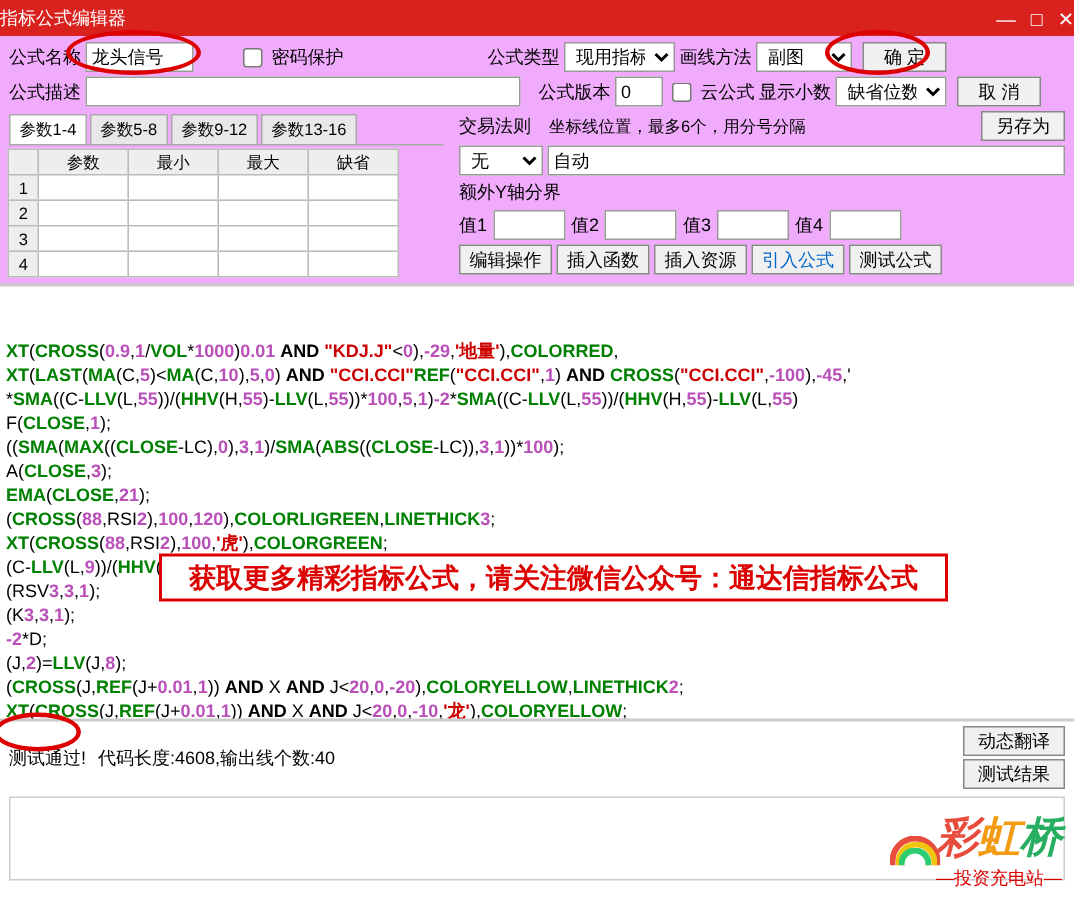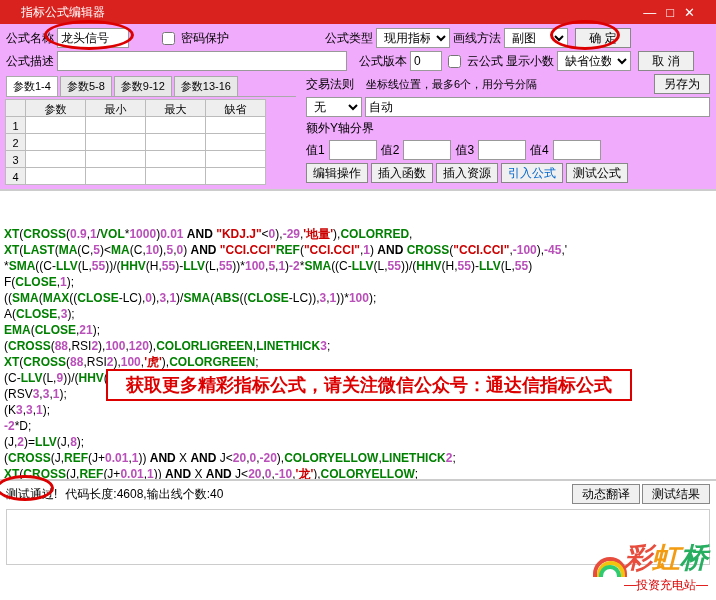--- a/index.html
+++ b/index.html
@@ -1,17 +1,17 @@
 <!DOCTYPE html>
 <html><head>
 <meta charset="utf-8">
 <style>
 *{box-sizing:border-box;margin:0;padding:0;font-family:"Microsoft YaHei","SimSun",sans-serif}
 body{background:#fff;width:716px;height:600px;overflow:hidden;font-size:12px}
-.titlebar{background:#d9211e;color:#fff;height:24px;display:flex;align-items:center;padding:0 21px;justify-content:space-between}
+.titlebar{background:#d9211e;color:#fff;height:24px;display:flex;align-items:center;padding:0 0;justify-content:space-between}
 .titlebar .t{font-size:12px}
 .titlebar .wc{display:flex;gap:10px}
 .titlebar .wc span{cursor:pointer;font-size:13px}
 .panel{background:#f0abfc;border-bottom:1px solid #ccc;padding:4px 6px;font-size:12px}
 .row{display:flex;align-items:center;margin-bottom:3px;gap:3px}
 .lbl{white-space:nowrap}
 input.fld,select.sel{border:1px solid #999;height:20px;padding:0 3px;font-size:12px;background:#fff}
 .btn{border:1px solid #888;background:#f0f0f0;height:20px;padding:0 6px;font-size:12px;cursor:pointer;white-space:nowrap}
 .chk{margin:0 3px}
 .circ{border:3px solid #d00;border-radius:50%;position:absolute;pointer-events:none}
@@ -25,21 +25,21 @@
 .valrow input{width:48px}
 .btnrow{display:flex;gap:3px;margin-top:3px;justify-content:flex-start}
 .code{font-family:"Consolas","Courier New",monospace;font-size:12px;line-height:16px;padding:3px 4px;overflow:hidden;height:290px;border-top:1px solid #ccc;border-bottom:1px solid #ccc;background:#fff;white-space:pre;position:relative}
 .code .l{display:block}
 .kw{color:#000;font-weight:bold}
 .fn{color:#008000;font-weight:bold}
 .num{color:#b94fb9;font-weight:bold}
 .str{color:#c00;font-weight:bold}
 .banner{position:absolute;border:2px solid #d00;background:#fff;color:#d00;font-size:18px;font-weight:bold;padding:6px 18px;left:106px;top:178px}
 .status{display:flex;padding:3px 6px;font-size:12px;align-items:center;gap:8px;border-top:1px solid #ccc}
-.status .right{margin-left:auto;display:flex;flex-direction:row;gap:2px}
+.status .right{margin-left:auto;display:flex;flex-direction:column;gap:2px}
 .status .right .btn{width:68px}
 .lower{height:56px;border:1px solid #ccc;margin:2px 6px}
 .watermark{position:absolute;right:8px;bottom:6px;text-align:right}
 .watermark .rb{font-size:28px;font-weight:bold;font-style:italic}
 .watermark .rb .c1{color:#e74c3c}.watermark .rb .c2{color:#f39c12}.watermark .rb .c3{color:#27ae60}
 .watermark .sub{font-size:12px;color:#d00}
 .arc{display:inline-block;width:34px;height:20px;border:4px solid;border-bottom:none;border-radius:20px 20px 0 0;vertical-align:bottom}
 .rtcol{display:flex;flex-direction:column;gap:3px;margin-left:4px}
 </style>
 </head>

